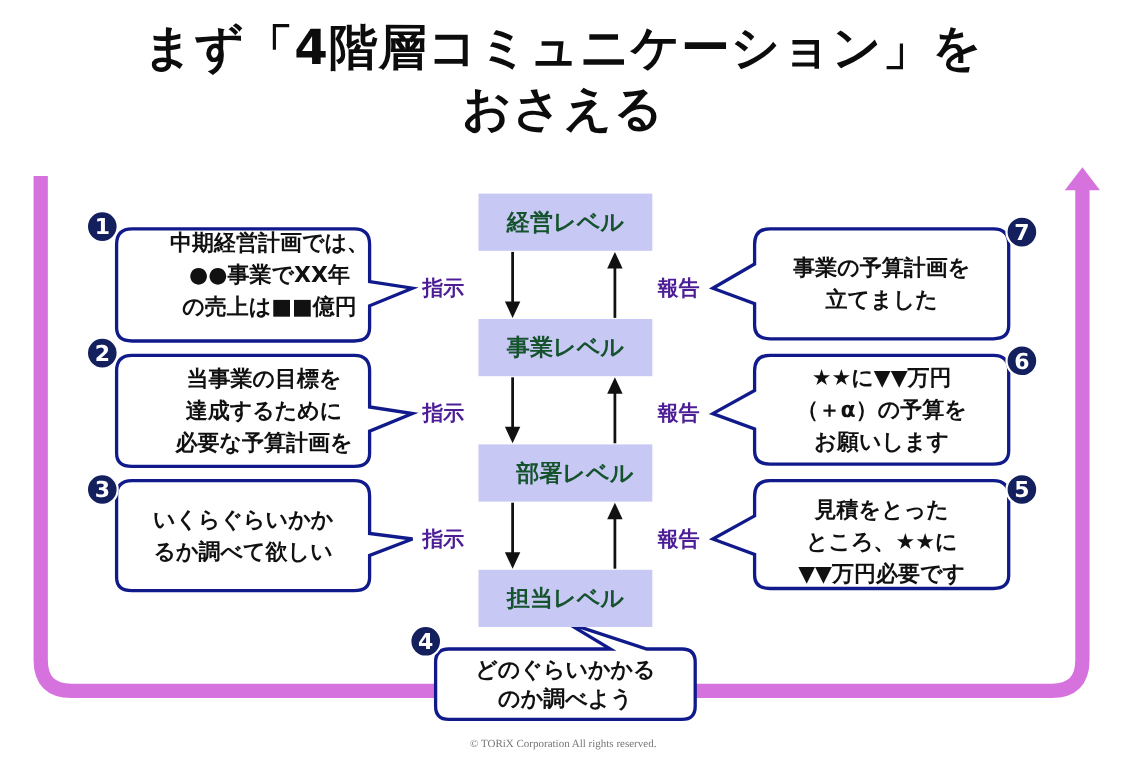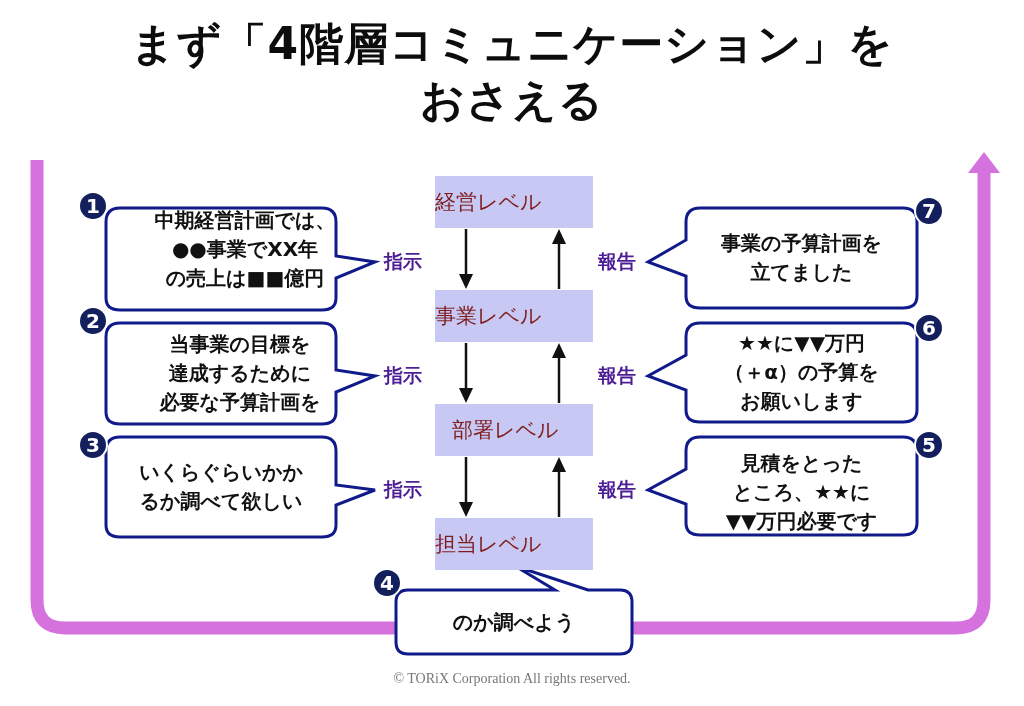--- a/index.html
+++ b/index.html
@@ -11,22 +11,22 @@
     font-weight: bold; font-size: 44px; line-height: 52px; letter-spacing: 1px;
     color: #0c0c0c;
   }
   .title.l1 { top: 18px; }
   .title.l2 { top: 74px; }
 
   svg.frame { position: absolute; left: 0; top: 0; }
 
   .level {
     position: absolute; left: 435px; width: 158px; height: 52px;
-    background: #c8c8f4; display: flex; align-items: center; 
-    font-weight: normal; font-size: 21px; color: #7f1d1d;
+    background: #c8c8f4; display: flex; align-items: center; justify-content: center;
+    font-weight: bold; font-size: 21px; color: #14532d;
   }
 
   .action {
     position: absolute; font-weight: bold; font-size: 19px; color: #4c1d95;
   }
 
   .bubble-text {
     position: absolute; display: flex; flex-direction: column;
     align-items: center; justify-content: center; text-align: center;
     font-weight: bold; font-size: 20px; line-height: 29px; color: #111;
@@ -34,21 +34,21 @@
 
   .badge {
     position: absolute; width: 30px; height: 30px; border-radius: 50%;
     background: #14205e; color: #fff; font-weight: bold; font-size: 20px;
     display: flex; align-items: center; justify-content: center;
     border: 2px solid #ffffff;
   }
 
   .copyright {
     position: absolute; top: 671px; left: 0; width: 1024px; text-align: center;
-    font-family: "Liberation Serif", serif; font-size: 14px; color: #777;
+    font-family: "Liberation Serif", serif; font-size: 10px; color: #777;
   }
 </style>
 </head>
 <body>
 
 <div class="title l1">まず「4階層コミュニケーション」を</div>
 <div class="title l2">おさえる</div>
 
 <svg class="frame" width="1024" height="706" viewBox="0 0 1024 706">
 
@@ -136,20 +136,21 @@
   <div>（＋α）の予算を</div>
   <div>お願いします</div>
 </div>
 <div class="bubble-text" style="left:688px; top:439px; width:227px; height:106px;">
   <div>見積をとった</div>
   <div>ところ、★★に</div>
   <div>▼▼万円必要です</div>
 </div>
 
 <div class="bubble-text" style="left:398px; top:592px; width:232px; height:60px; line-height:27px;">
+  <div>どのぐらいかかる</div>
   <div>のか調べよう</div>
 </div>
 
 <div class="badge" style="left:78px; top:191px;">1</div>
 <div class="badge" style="left:78px; top:306px;">2</div>
 <div class="badge" style="left:78px; top:430px;">3</div>
 <div class="badge" style="left:372px; top:568px;">4</div>
 <div class="badge" style="left:914px; top:430px;">5</div>
 <div class="badge" style="left:914px; top:313px;">6</div>
 <div class="badge" style="left:914px; top:196px;">7</div>

